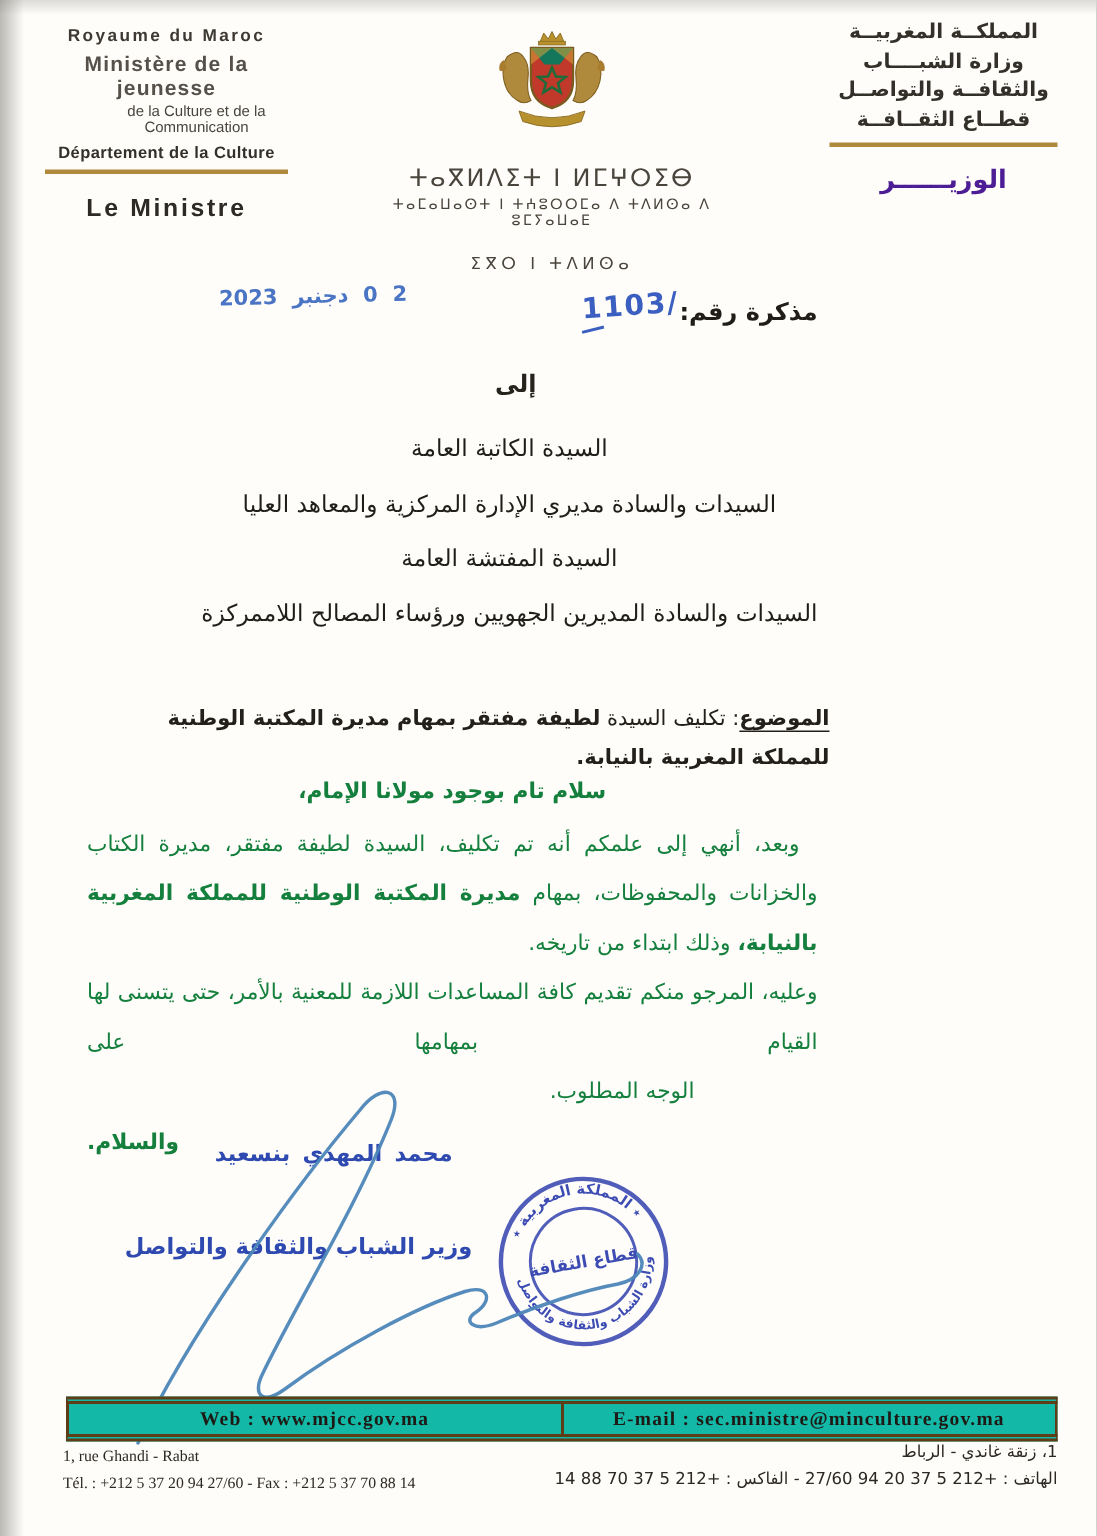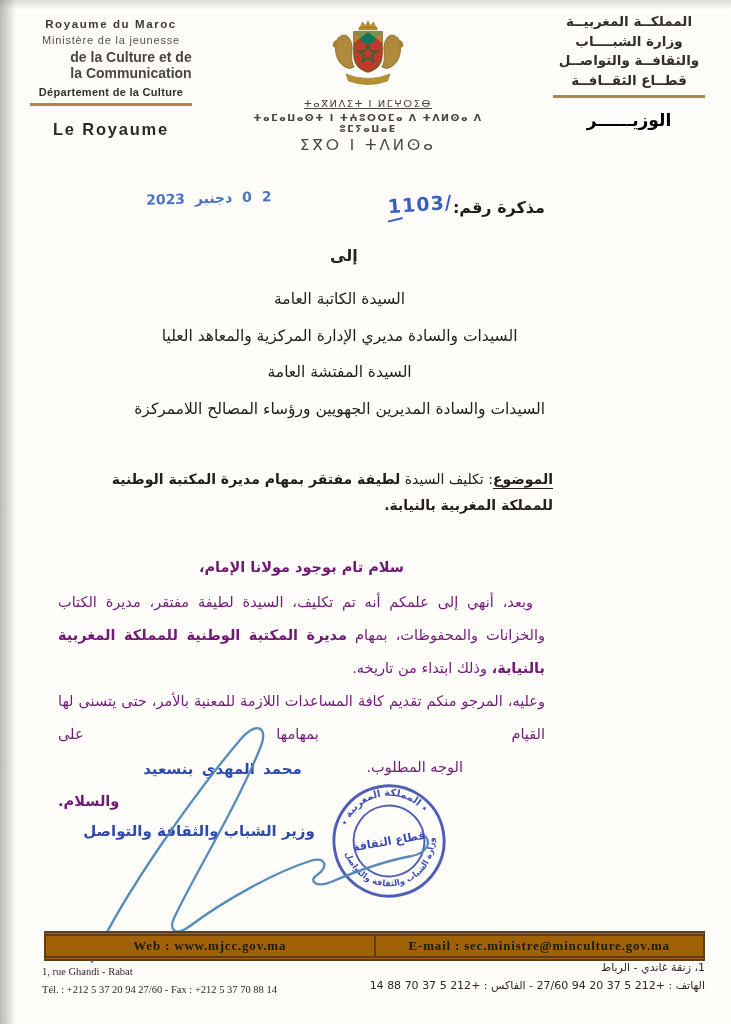--- a/index.html
+++ b/index.html
@@ -8,36 +8,36 @@
         box-shadow:0 0 8px rgba(0,0,0,.4);}
   .page::before{content:"";position:absolute;left:0;top:0;bottom:0;width:16px;
         background:linear-gradient(90deg,rgba(120,118,112,.5),rgba(255,255,255,0));pointer-events:none;}
   .page::after{content:"";position:absolute;left:0;top:0;right:0;height:10px;
         background:linear-gradient(180deg,rgba(120,118,112,.25),rgba(255,255,255,0));pointer-events:none;}
 
   
   .fr-block{position:absolute;left:30px;top:18px;width:162px;text-align:center;color:#3e3a33;
             font-family:"Liberation Sans",sans-serif;}
   .fr1{font-size:11.5px;font-weight:bold;letter-spacing:1.6px;}
-  .fr2{font-size:11px;font-weight:normal;letter-spacing:.8px;margin-top:4px;color:#55504a;}
-  .fr3{font-size:14px;font-weight:bold;margin-top:3px;color:#4a463f;margin-left:40px;}
+  .fr2{font-size:14px;font-weight:bold;letter-spacing:.8px;margin-top:4px;color:#55504a;}
+  .fr3{font-size:10px;font-weight:normal;margin-top:3px;color:#4a463f;margin-left:40px;}
   .fr4{font-size:11px;font-weight:bold;margin-top:5px;letter-spacing:.3px;color:#33302b;}
   .gold-rule{height:2.5px;background:#b08a3c;margin-top:5px;}
   .fr-title{font-size:16.5px;font-weight:bold;letter-spacing:1.8px;margin-top:14px;color:#2d2a25;}
 
   .center-block{position:absolute;left:248px;top:18px;width:240px;text-align:center;color:#4a453c;}
   .tif{letter-spacing:1.5px;}
-  .tif1{font-size:10px;margin-top:2px;text-decoration:underline;}
-  .tif2{font-size:9.5px;margin-top:3px;font-weight:bold;}
-  .tif3{font-size:15px;letter-spacing:3px;margin-top:2px;}
+  .tif1{font-size:16px;margin-top:13px;}
+  .tif2{font-size:9.5px;margin-top:3px;}
+  .tif3{font-size:11px;letter-spacing:3px;margin-top:16px;}
 
   .ar-block{position:absolute;right:26px;top:12px;width:152px;direction:rtl;text-align:center;
             color:#33302a;font-weight:bold;}
   .ar-line{font-size:13.5px;line-height:19.5px;}
-  .ar-title{font-size:17px;margin-top:12px;color:#000000;}
+  .ar-title{font-size:17px;margin-top:12px;color:#4c1d95;}
 
   
   .date-stamp{position:absolute;left:146px;top:190px;direction:rtl;color:#4a74c4;
               font-weight:bold;font-size:14px;word-spacing:5px;transform:rotate(-1.5deg);}
   .memo-row{position:absolute;right:186px;top:196px;direction:rtl;display:flex;align-items:center;}
   .memo-label{font-weight:bold;font-size:16px;color:#201d18;}
   .memo-number{direction:ltr;color:#3b5fc0;font-size:19px;font-weight:bold;
                transform:rotate(-4deg) translateY(-3px);position:relative;margin-left:4px;letter-spacing:1px;}
   .memo-number::after{content:"";position:absolute;left:-1px;bottom:-4px;width:15px;height:2px;
                background:#3b5fc0;transform:rotate(-10deg);}
@@ -45,64 +45,64 @@
   .to-word{position:absolute;left:330px;top:246px;font-weight:bold;font-size:16px;direction:rtl;}
   .recipients{position:absolute;right:186px;top:281px;direction:rtl;text-align:center;
               font-weight:normal;font-size:15.5px;line-height:36.5px;color:#201e19;}
 
   
   .subject{position:absolute;left:72px;right:178px;top:466px;direction:rtl;text-align:right;
            font-size:14px;line-height:26px;color:#23201b;}
   .subject-label{font-weight:bold;text-decoration:underline;text-underline-offset:4px;}
   .subject-emph{font-weight:bold;}
 
-  .body-text{position:absolute;left:58px;right:186px;top:551px;direction:rtl;font-size:14.5px;
-             line-height:33px;color:#701a75;}
+  .body-text{position:absolute;left:58px;right:186px;top:512px;direction:rtl;font-size:14.5px;
+             line-height:33px;color:#15803d;}
   .salutation{text-align:center;font-weight:bold;margin-bottom:2px;}
   .p1{text-align:justify;text-indent:12px;margin:0;}
   .b{font-weight:bold;}
   .p2a{text-align:justify;text-align-last:justify;margin:0;}
   .p2b{text-align:right;padding-left:0;padding-right:82px;margin:0;}
   .closing{text-align:left;padding-right:105px;font-weight:bold;margin-top:1px;}
 
   
   .sig-name{position:absolute;left:130px;top:760px;width:185px;text-align:center;direction:rtl;
             color:#2e49b0;font-weight:bold;font-size:15px;word-spacing:3px;}
   .sig-title{position:absolute;left:78px;top:822px;width:242px;text-align:center;direction:rtl;
             color:#2e49b0;font-weight:bold;font-size:15px;}
   .round-stamp{position:absolute;left:330px;top:782px;width:118px;height:118px;
             transform:rotate(-10deg);opacity:.93;}
   .swoosh{position:absolute;left:58px;top:710px;width:430px;height:262px;pointer-events:none;}
 
   
   .foot-band{position:absolute;left:44px;right:26px;top:931px;height:20px;
              border-top:5px double #5f3d17;border-bottom:5px double #5f3d17;
              border-left:2px solid #5f3d17;border-right:2px solid #5f3d17;
-             display:flex;align-items:center;background:#a16207;}
+             display:flex;align-items:center;background:#14b8a6;}
   .foot-cell{flex:1;text-align:center;font-family:"Liberation Serif",serif;font-weight:bold;
              font-size:13px;letter-spacing:.8px;color:#1d1a15;}
   .foot-divider{width:2px;align-self:stretch;background:#5f3d17;}
   .addr-fr{position:absolute;left:42px;top:966px;font-family:"Liberation Serif",serif;
            font-size:10.5px;color:#2c2822;}
   .addr-fr .l2{margin-top:7px;}
   .addr-ar{position:absolute;right:26px;top:961px;direction:rtl;text-align:right;font-size:11px;color:#2c2822;margin-left:48px;}
   .addr-ar .l2{margin-top:5px;}
 </style>
 </head>
 <body>
 
 <div class="page">
 
   <div class="fr-block">
     <div class="fr1">Royaume du Maroc</div>
     <div class="fr2">Ministère de la jeunesse</div>
     <div class="fr3">de la Culture et de la Communication</div>
     <div class="fr4">Département de la Culture</div>
     <div class="gold-rule"></div>
-    <div class="fr-title">Le Royaume</div>
+    <div class="fr-title">Le Ministre</div>
   </div>
 
   <div class="center-block">
     <svg width="84" height="74" viewBox="0 0 84 74">
 
       <path d="M34 10 l2.5-6 3 4 2.5-5 2.5 5 3-4 2.5 6 z" fill="#b8912f" stroke="#8a6a20" stroke-width=".6"></path>
       <rect x="33" y="9.5" width="18" height="2.5" fill="#b8912f" stroke="#8a6a20" stroke-width=".5"></rect>
 
       <path d="M12 20 q7-6 11 0 q4 5 3 14 q-1 10 2 15 q-5 3 -9 0 q-7-4 -9-13 q-2-10 2-16 z" fill="#b08a3c" stroke="#7d5d1f" stroke-width=".7"></path>
       <path d="M72 20 q-7-6 -11 0 q-4 5 -3 14 q1 10 -2 15 q5 3 9 0 q7-4 9-13 q2-10 -2-16 z" fill="#b08a3c" stroke="#7d5d1f" stroke-width=".7"></path>

